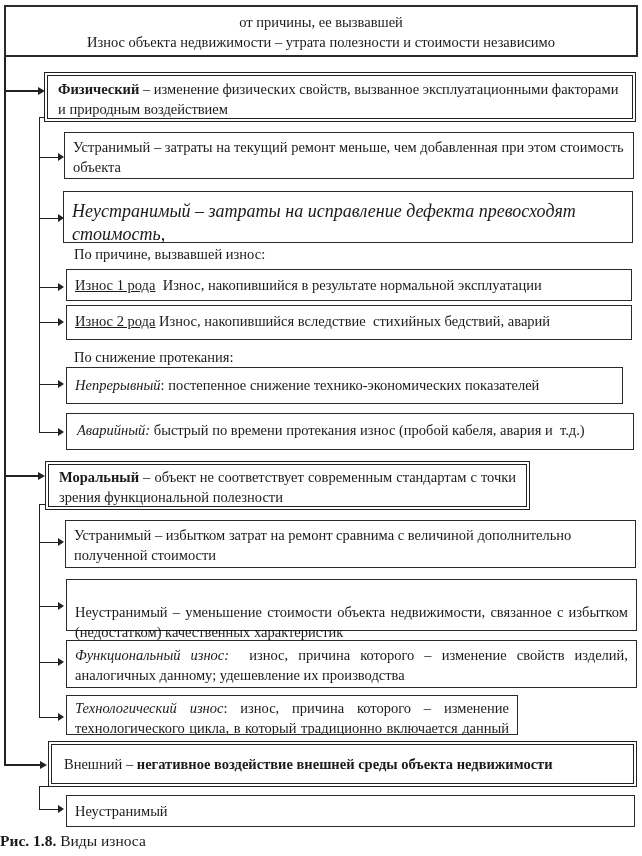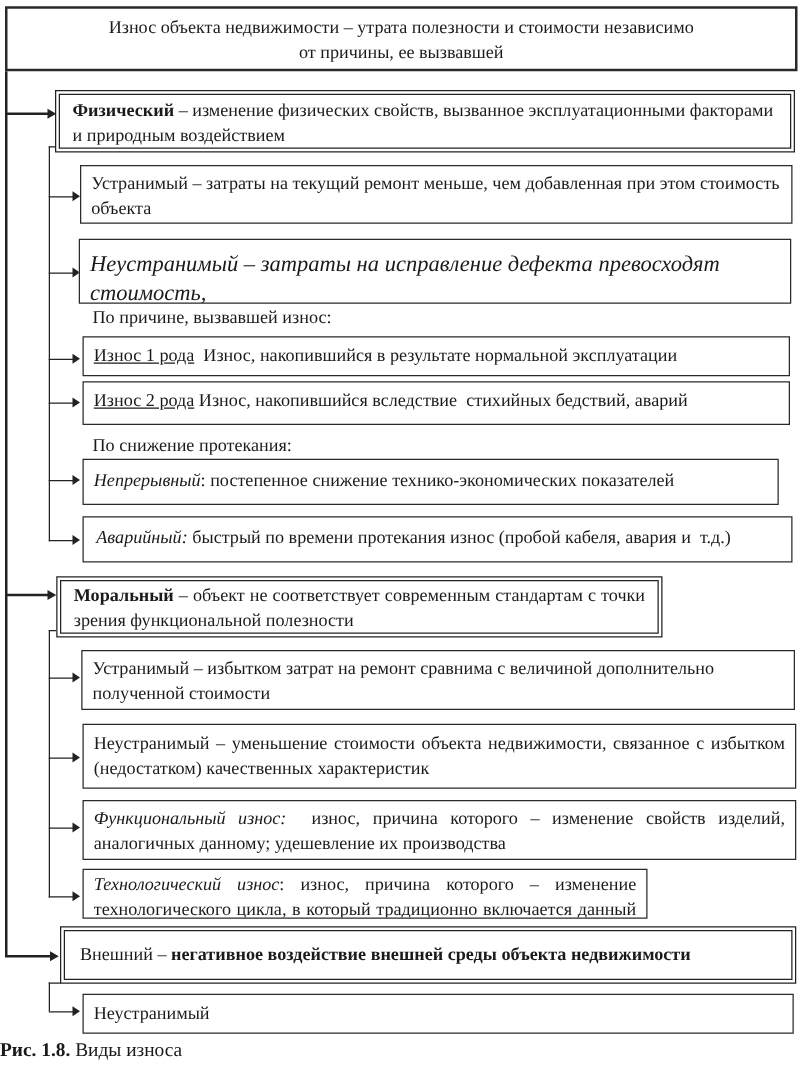--- a/index.html
+++ b/index.html
@@ -60,22 +60,22 @@
 <div class="arrow" style="left:58px; top:658px; border-left-width:6px;"></div>
 <div class="line" style="left:39px; top:717px; width:22px; height:1px;"></div>
 <div class="arrow" style="left:58px; top:713px; border-left-width:6px;"></div>
 
 <div class="line" style="left:39px; top:786px; width:1px; height:23px;"></div>
 <div class="line" style="left:39px; top:786px; width:10px; height:1px;"></div>
 <div class="line" style="left:39px; top:809px; width:22px; height:1px;"></div>
 <div class="arrow" style="left:58px; top:805px; border-left-width:6px;"></div>
 
 <div class="box center" style="left:4px; top:5px; width:634px; height:52px; border-width:2px; padding-top:5px;">
+  <div>от причины, ее вызвавшей</div>
   <div>Износ объекта недвижимости – утрата полезности и стоимости независимо</div>
-  <div>от причины, ее вызвавшей</div>
 </div>
 
 <div class="box double" style="left:44px; top:72px; width:592px; height:50px; padding:3px 10px;">
   <b>Физический</b><span> – изменение физических свойств, вызванное эксплуатационными факторами и природным воздействием</span>
 </div>
 
 <div class="box" style="left:64px; top:132px; width:570px; height:47px;">
   <span>Устранимый – затраты на текущий ремонт меньше, чем добавленная при этом стоимость объекта</span>
 </div>
 
@@ -104,21 +104,21 @@
 </div>
 
 <div class="box double justify" style="left:45px; top:461px; width:485px; height:49px; padding:2px 10px;">
   <b>Моральный</b><span> – объект не соответствует современным стандартам с точки зрения функциональной полезности</span>
 </div>
 
 <div class="box" style="left:65px; top:520px; width:571px; height:48px;">
   <span>Устранимый – избытком затрат на ремонт сравнима с величиной дополнительно полученной стоимости</span>
 </div>
 
-<div class="box justify" style="left:66px; top:579px; width:571px; height:52px; padding:5px 8px;">
+<div class="box justify" style="left:66px; top:579px; width:571px; height:52px; padding:22px 8px;">
   <span>Неустранимый – уменьшение стоимости объекта недвижимости, связанное с избытком (недостатком) качественных характеристик</span>
 </div>
 
 <div class="box justify" style="left:66px; top:640px; width:571px; height:48px; padding:4px 8px;">
   <i>Функциональный износ:</i><span style="white-space:pre-wrap;">  износ, причина которого – изменение свойств изделий, аналогичных данному; удешевление их производства</span>
 </div>
 
 <div class="box justify" style="left:66px; top:695px; width:452px; height:40px; padding:2px 8px; overflow:hidden;">
   <i>Технологический износ</i><span>: износ, причина которого – изменение технологического цикла, в который традиционно включается данный объект</span>
 </div>

